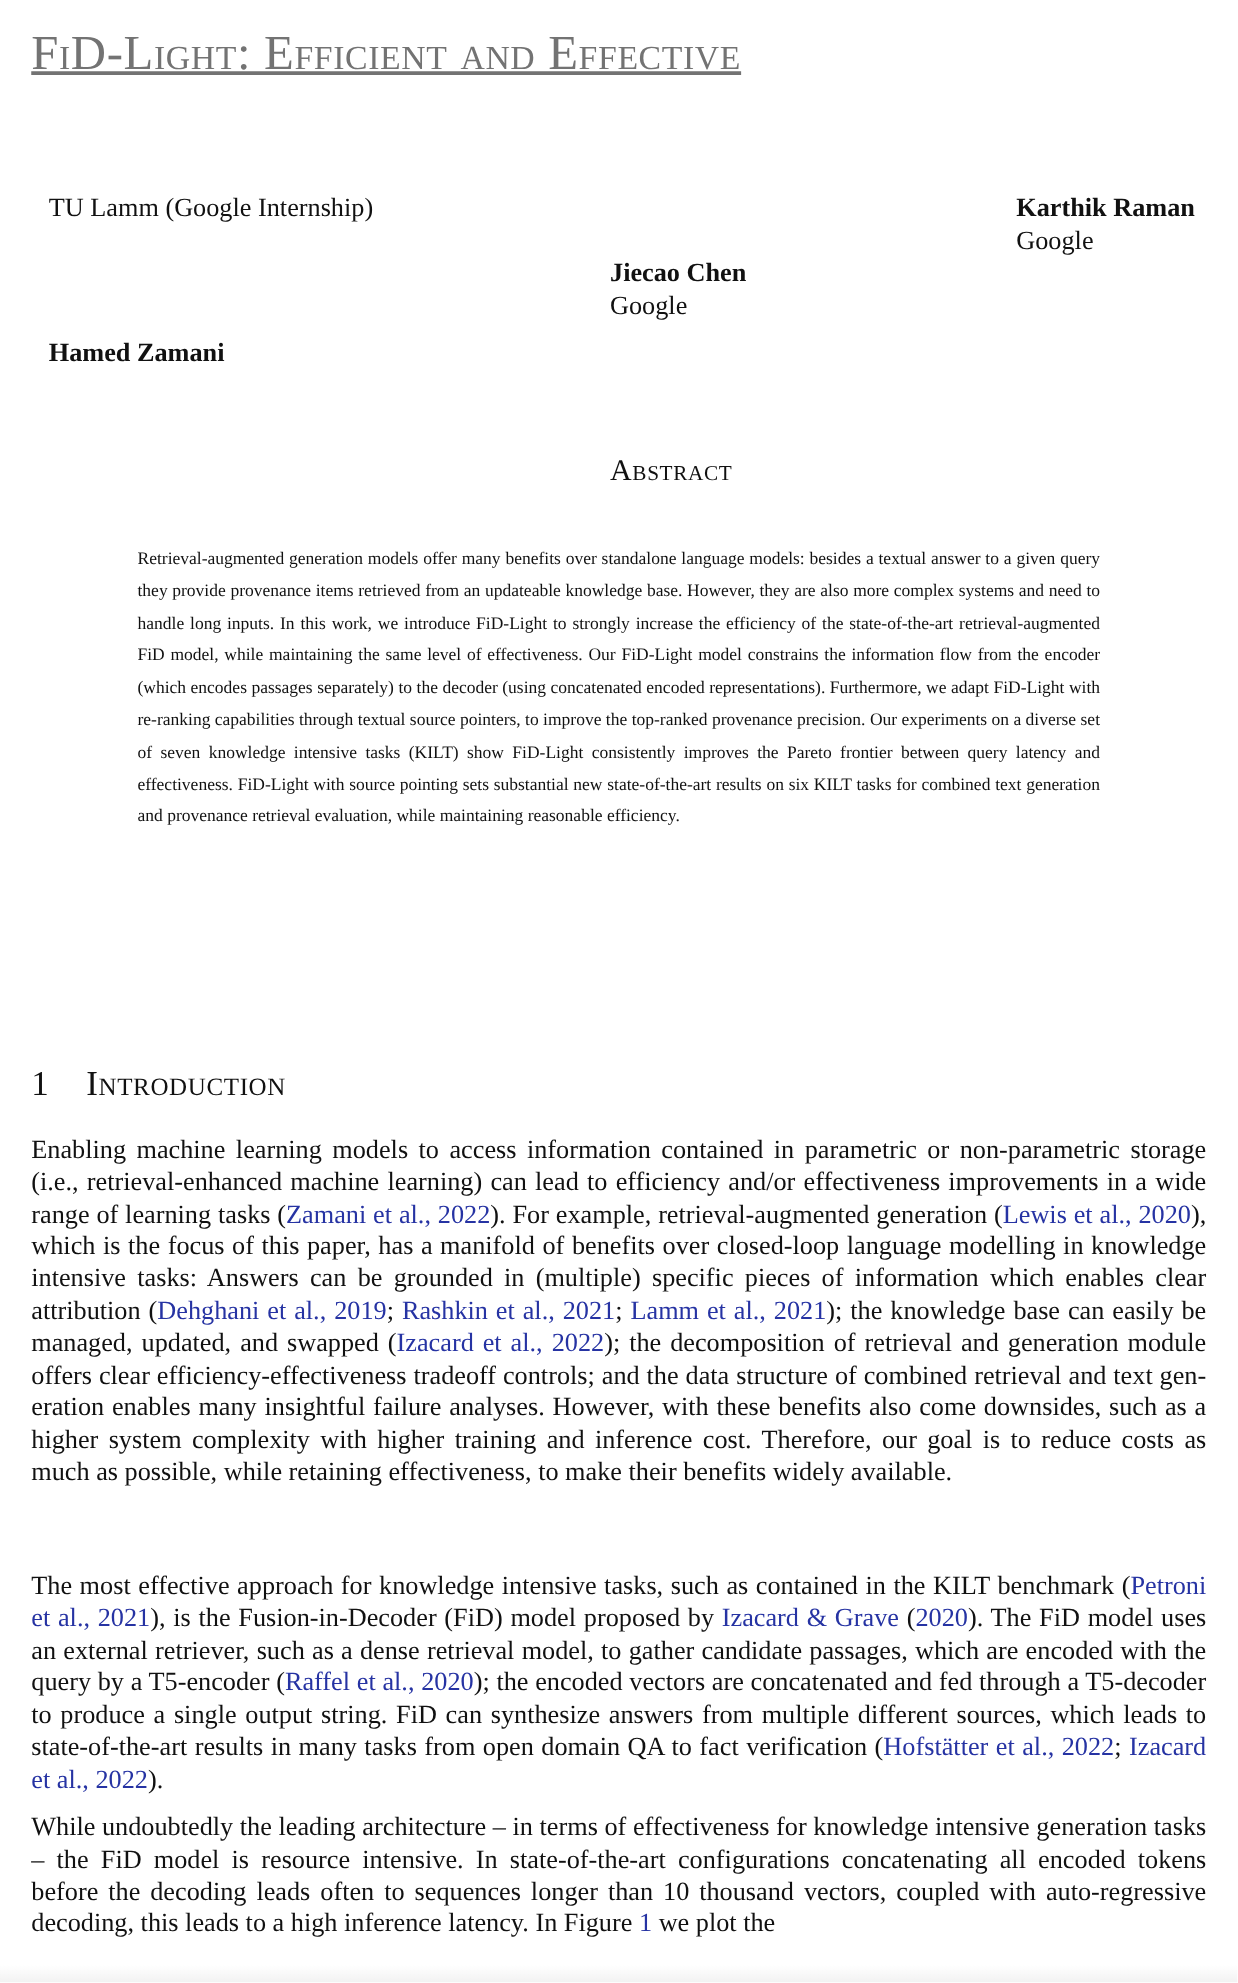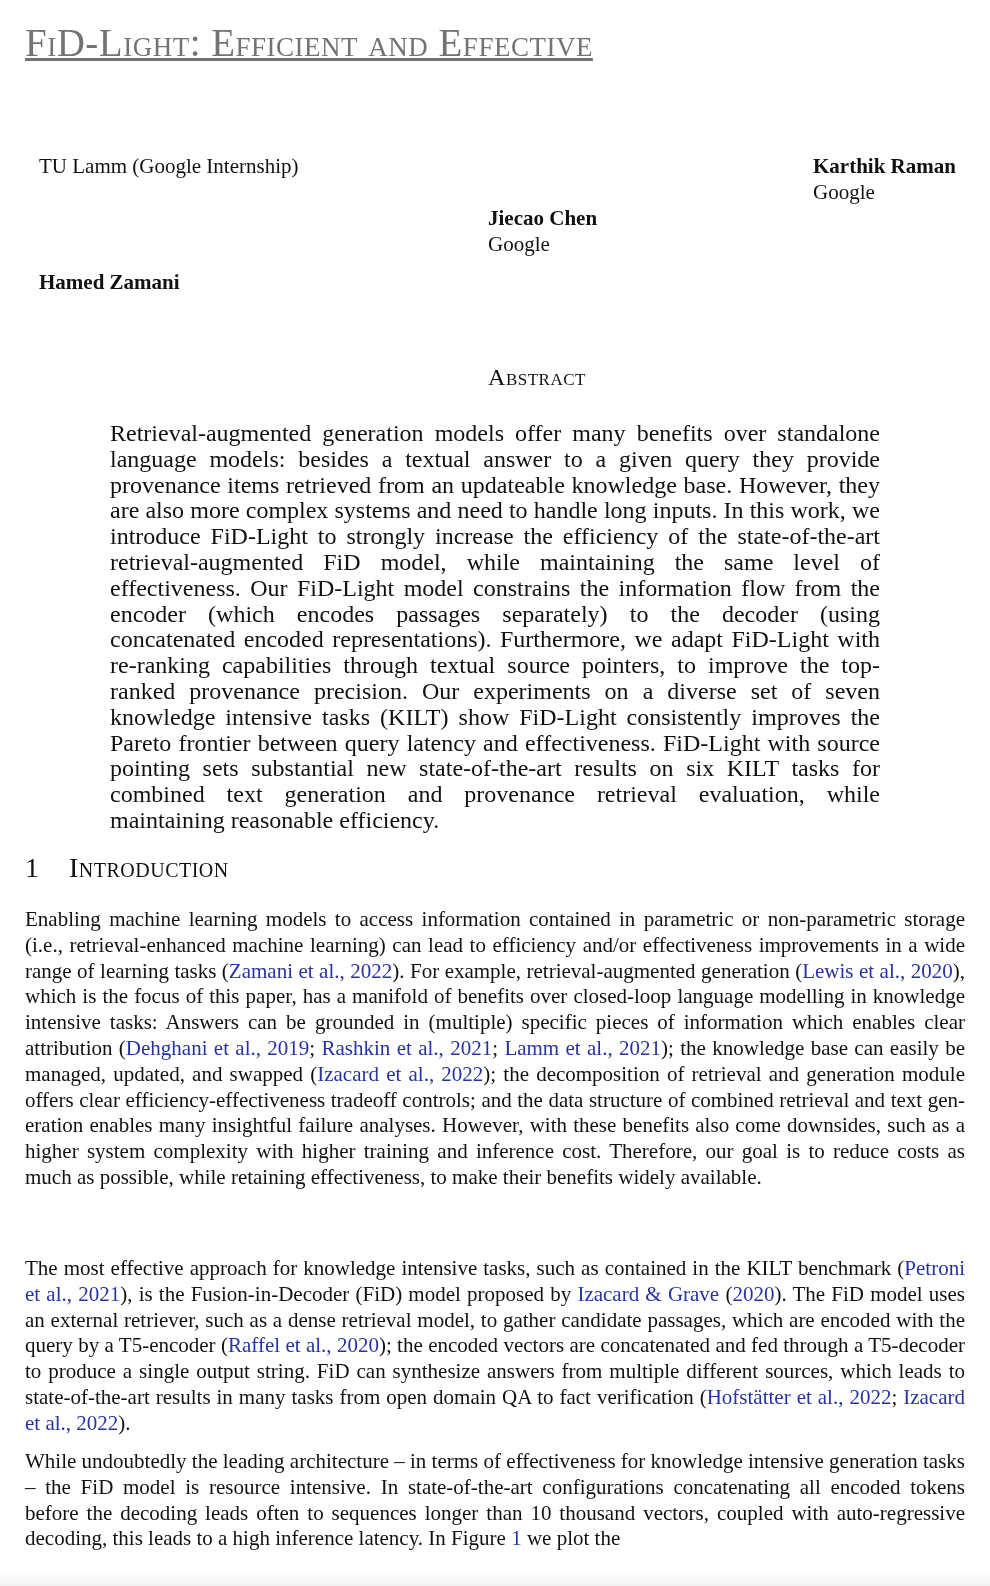--- a/index.html
+++ b/index.html
@@ -16,22 +16,22 @@
   }
   .title .line { display: block; white-space: nowrap; }
   .author { position: absolute; font-size: 21px; line-height: 26px; }
   .author .name { font-weight: bold; display: block; }
   .author .affil { display: block; }
   .abstract-heading {
     position: absolute; left: 0; width: 990px; top: 364px; text-align: center;
     font-size: 24px; font-variant: small-caps; letter-spacing: 0.5px; padding-left: 42px;
   }
   .abstract {
-    position: absolute; left: 110px; width: 770px; top: 421px;
-    font-size: 24px; line-height: 25.8px; text-align: justify;
+    position: absolute; left: 110px; width: 770px; top: 435px;
+    font-size: 14px; line-height: 25.8px; text-align: justify;
     hyphens: manual;
   }
   .section-heading {
     position: absolute; left: 25px; top: 852px; font-size: 28px;
     font-variant: small-caps; letter-spacing: 0.5px;
   }
   .section-heading .num { display: inline-block; width: 44px; }
   .para {
     position: absolute; left: 25px; width: 940px;
     font-size: 21px; line-height: 25.8px; text-align: justify;

